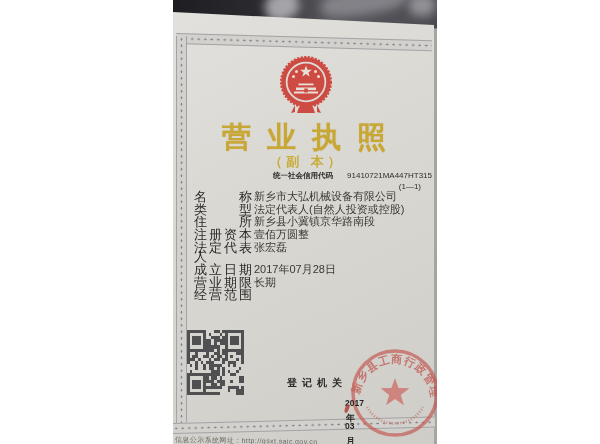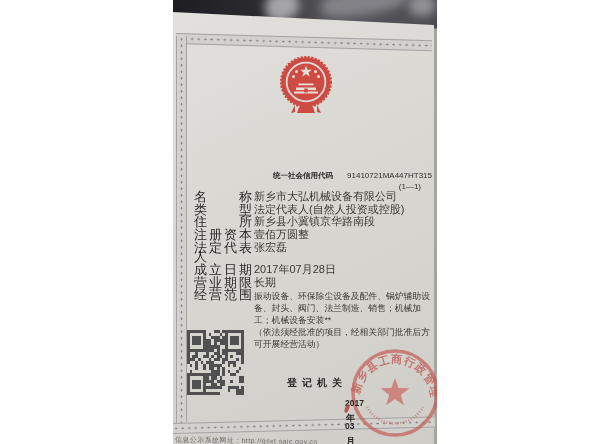--- a/index.html
+++ b/index.html
@@ -86,20 +86,22 @@
       <circle cx="39.5" cy="21.5" r="1.5" fill="#e9dfd8"></circle>
       <rect x="15" y="36.5" width="24" height="2" fill="#e9dfd8"></rect>
       <rect x="17" y="32.5" width="20" height="2.6" fill="#e9dfd8"></rect>
       <rect x="19.5" y="28.5" width="15" height="1.8" fill="#e9dfd8"></rect>
       <rect x="25.2" y="33.5" width="3.6" height="4" fill="#cd4b42"></rect>
       <path d="M20 52 h14 l2 6 h-18 z" fill="#cd4b42"></path>
       <path d="M16 50 l-4 8 4 -1 z M38 50 l4 8 -4 -1 z" fill="#cd4b42"></path>
       <rect x="22" y="49" width="10" height="3" fill="#cd4b42"></rect>
     </svg>
 
+    <div class="title">营业执照</div>
+    <div class="subtitle">（副 本）</div>
 
     <div class="code-line">
       <span class="code-label">统一社会信用代码</span><span>91410721MA447HT315</span>
     </div>
     <div class="page-no">(1—1)</div>
 
     <div class="fields">
       <div class="frow">
         <div class="flabel">名称</div>
         <div class="fvalue">新乡市大弘机械设备有限公司</div>
@@ -123,24 +125,20 @@
       <div class="frow">
         <div class="flabel">成立日期</div>
         <div class="fvalue">2017年07月28日</div>
       </div>
       <div class="frow">
         <div class="flabel">营业期限</div>
         <div class="fvalue">长期</div>
       </div>
       <div class="frow">
         <div class="flabel">经营范围</div>
-        <div class="scope-block">
-          <div>振动设备、环保除尘设备及配件、锅炉辅助设备、封头、阀门、法兰制造、销售；机械加工；机械设备安装**</div>
-          <div>（依法须经批准的项目，经相关部门批准后方可开展经营活动）</div>
-        </div>
       </div>
     </div>
 
     <svg class="qr" width="57" height="65" viewBox="0 0 21 21" preserveAspectRatio="none" shape-rendering="crispEdges" opacity="0.88">
         <g fill="#3e3e41">
           <rect x="10" y="0" width="1" height="1"></rect>
           <rect x="11" y="0" width="1" height="1"></rect>
           <rect x="13" y="0" width="1" height="1"></rect>
           <rect x="8" y="1" width="1" height="1"></rect>
           <rect x="12" y="1" width="1" height="1"></rect>

